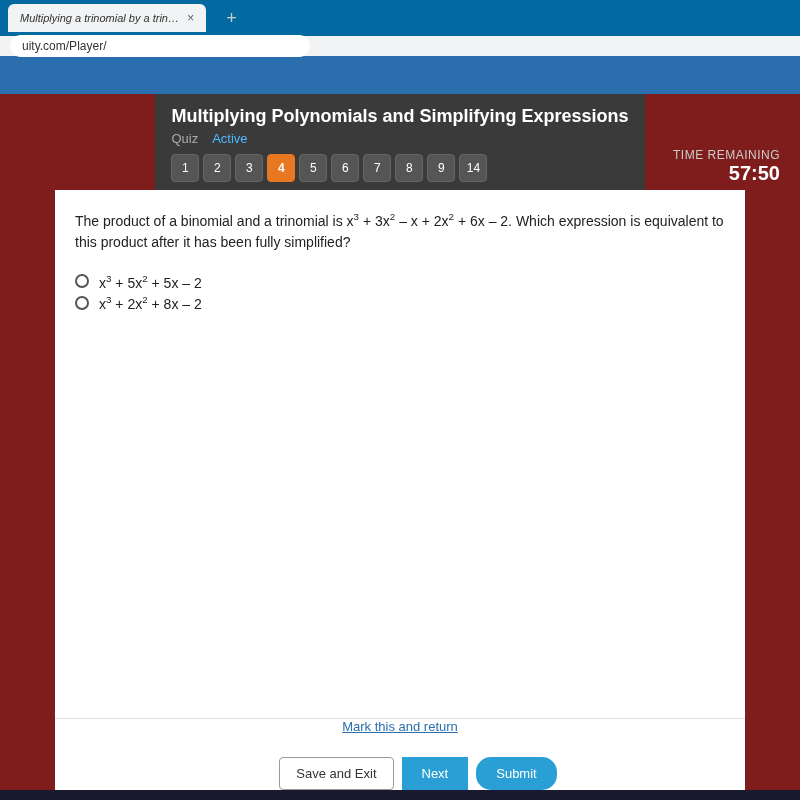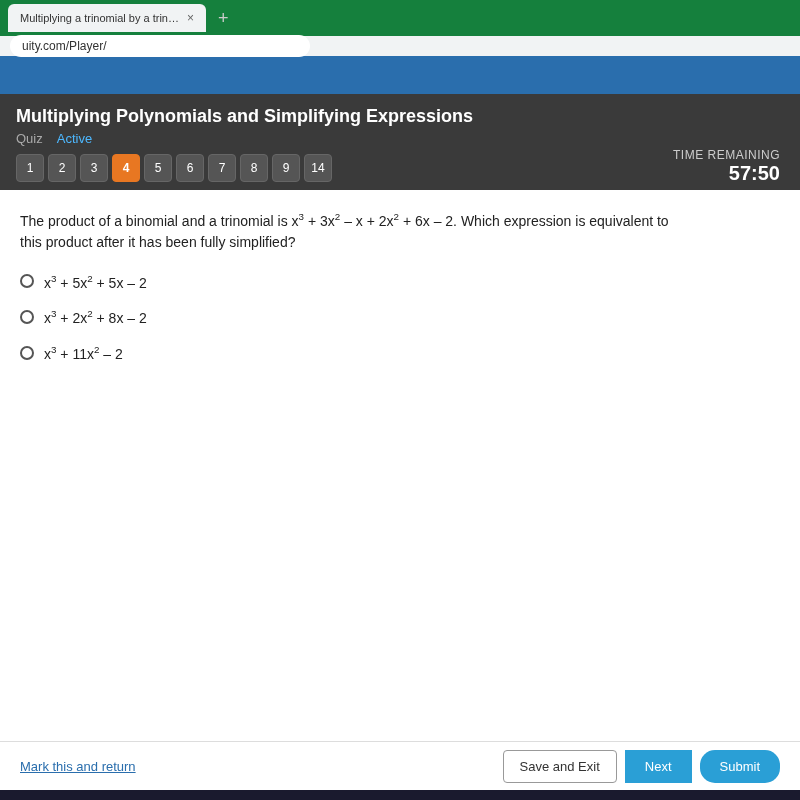--- a/index.html
+++ b/index.html
@@ -7,26 +7,27 @@
       width: 800px;
       height: 800px;
       background: #1a1a2e;
       font-family: Arial, sans-serif;
       overflow: hidden;
       position: relative;
     }
 
     
     .browser-chrome {
-      background: #15803d;
+      background: #0369a1;
       height: 36px;
       display: flex;
       align-items: center;
       padding: 0 8px;
-      gap: 8px;
+      gap: 16px;
+      font-style: italic;
     }
     .tab {
       background: #f1f3f4;
       border-radius: 6px 6px 0 0;
       padding: 4px 12px;
       font-size: 11px;
       color: #333;
       display: flex;
       align-items: center;
       gap: 8px;
@@ -71,26 +72,27 @@
     .app-header {
       background: #2a6ead;
       height: 38px;
       display: flex;
       align-items: center;
       padding: 0 16px;
     }
 
     
     .main-content {
-      background: #be185d;
+      background: #7f1d1d;
       margin: 0;
       padding: 0;
       height: calc(800px - 36px - 30px - 38px);
       display: flex;
       flex-direction: column;
+      align-items: center;
     }
 
     .quiz-header {
       background: #3a3a3a;
       padding: 12px 16px 8px 16px;
     }
     .quiz-title {
       color: white;
       font-size: 18px;
       font-weight: bold;
@@ -166,21 +168,21 @@
       font-size: 14px;
       color: #222;
       line-height: 1.5;
       margin-bottom: 20px;
       max-width: 650px;
     }
 
     .answer-options {
       display: flex;
       flex-direction: column;
-      gap: 18px;
+      gap: 4px;
       margin-top: 10px;
     }
 
     .answer-option {
       display: flex;
       align-items: center;
       gap: 10px;
       font-size: 14px;
       color: #222;
       cursor: pointer;
@@ -199,29 +201,30 @@
 
     sup {
       font-size: 0.7em;
       vertical-align: super;
     }
 
     
     .bottom-bar {
       background: white;
       border-top: 1px solid #ddd;
-      height: 49px;
+      height: 72px;
       display: flex;
       align-items: center;
       justify-content: space-between;
       padding: 0 20px;
       position: absolute;
       bottom: 0;
       left: 0;
       right: 0;
+      flex-direction: column;
     }
 
     .mark-return {
       color: #2a6ead;
       font-size: 13px;
       text-decoration: underline;
       cursor: pointer;
     }
 
     .bottom-buttons {
@@ -316,24 +319,20 @@
       <div class="answer-option">
         <div class="radio-circle"></div>
         <span>x<sup>3</sup> + 5x<sup>2</sup> + 5x – 2</span>
       </div>
 
       <div class="answer-option">
         <div class="radio-circle"></div>
         <span>x<sup>3</sup> + 2x<sup>2</sup> + 8x – 2</span>
       </div>
 
-      <div class="answer-option">
-        <div class="radio-circle"></div>
-        <span>x<sup>3</sup> + 11x<sup>2</sup> – 2</span>
-      </div>
 
 
     </div>
 
     <div class="bottom-bar">
       <span class="mark-return">Mark this and return</span>
       <div class="bottom-buttons">
         <button class="btn-save-exit">Save and Exit</button>
         <button class="btn-next">Next</button>
         <button class="btn-submit">Submit</button>

